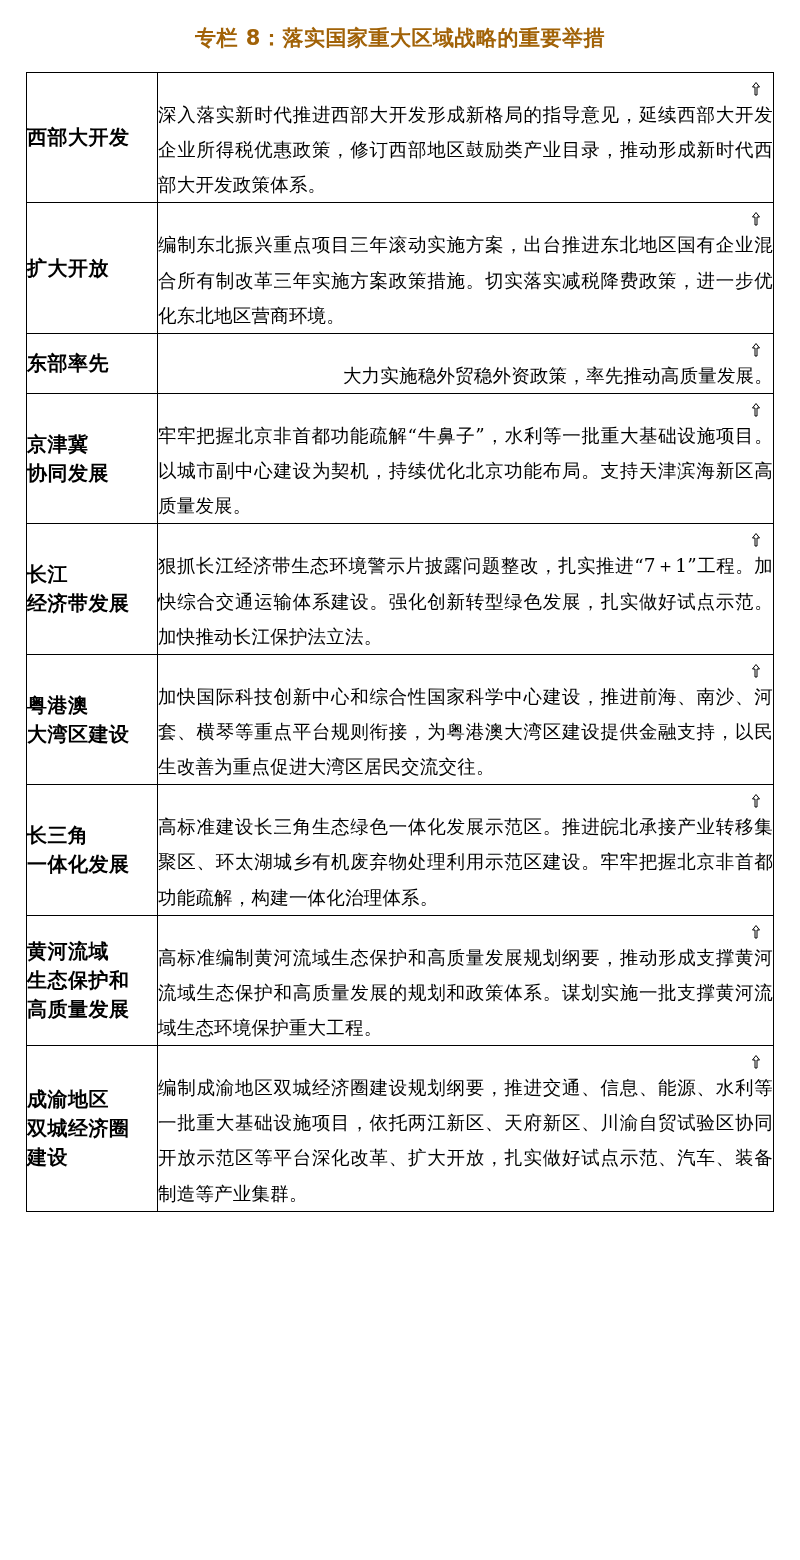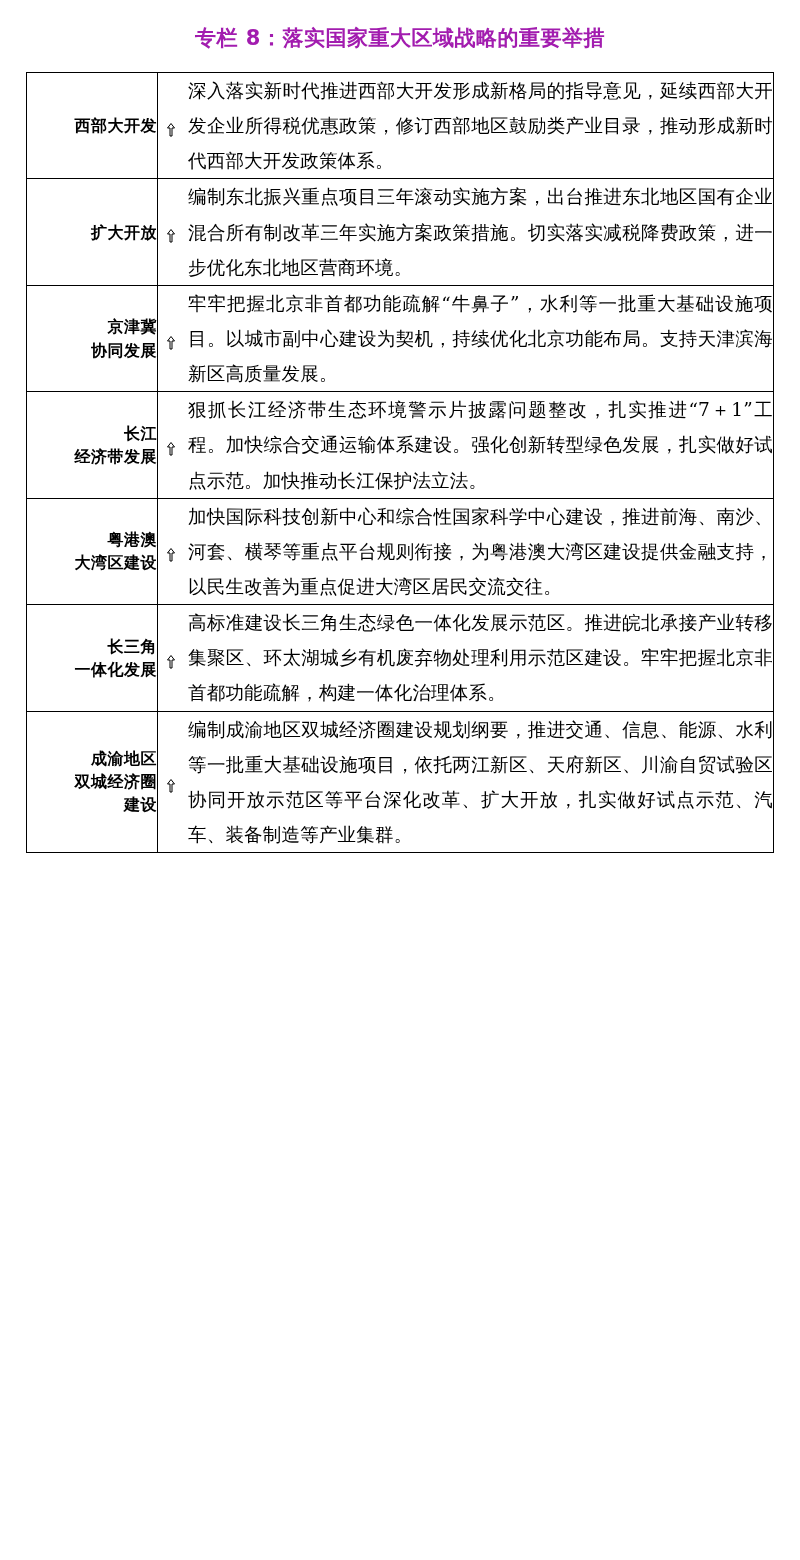--- a/index.html
+++ b/index.html
@@ -17,50 +17,51 @@
     box-sizing: border-box;
     padding: 0;
   }
   .doc-title {
     text-align: center;
     font-family: "DejaVu Sans", "Liberation Sans", sans-serif;
     font-weight: bold;
     font-size: 21px;
     letter-spacing: 0.5px;
     padding: 24px 0 20px 0;
-    color: #a21caf;
+    color: #a16207;
   }
   table.panel {
     border-collapse: collapse;
     width: 748px;
     margin: 0 auto;
     table-layout: fixed;
   }
   table.panel td {
     border: 1px solid #000;
     vertical-align: middle;
     padding: 0;
   }
   td.label-cell {
     width: 130px;
-    text-align: right;
+    text-align: left;
     font-family: "DejaVu Sans", "Liberation Sans", sans-serif;
     font-weight: bold;
-    font-size: 16px;
+    font-size: 20px;
     line-height: 1.45;
     padding: 12px 4px;
     letter-spacing: 0.5px;
   }
   td.body-cell {
     padding: 14px 14px 14px 8px;
     vertical-align: top;
   }
   .row-inner {
     display: flex;
-    align-items: center;
+    align-items: flex-end;
+    flex-direction: column;
   }
   .bullet {
     flex: 0 0 auto;
     width: 30px;
     text-align: center;
     font-size: 15px;
     line-height: 1.9;
     color: #000;
     padding-top: 1px;
     font-family: "DejaVu Sans", "Liberation Sans", sans-serif;
@@ -108,20 +109,33 @@
               <svg width="14" height="16" viewBox="0 0 14 16">
                   <path d="M4 14 L4 6 L1.5 6 L5 1.5 L8.5 6 L6 6 L6 14 Z" fill="none" stroke="#000" stroke-width="1"></path>
                 </svg>
             </span>
             <span class="text">编制东北振兴重点项目三年滚动实施方案，出台推进东北地区国有企业混合所有制改革三年实施方案政策措施。切实落实减税降费政策，进一步优化东北地区营商环境。</span>
           </div>
         </td>
       </tr>
 
 
+      <tr>
+        <td class="label-cell">东部率先</td>
+        <td class="body-cell">
+          <div class="row-inner">
+            <span class="bullet">
+              <svg width="14" height="16" viewBox="0 0 14 16">
+                  <path d="M4 14 L4 6 L1.5 6 L5 1.5 L8.5 6 L6 6 L6 14 Z" fill="none" stroke="#000" stroke-width="1"></path>
+                </svg>
+            </span>
+            <span class="text">大力实施稳外贸稳外资政策，率先推动高质量发展。</span>
+          </div>
+        </td>
+      </tr>
 
       <tr>
         <td class="label-cell">京津冀<br>协同发展</td>
         <td class="body-cell">
           <div class="row-inner">
             <span class="bullet">
               <svg width="14" height="16" viewBox="0 0 14 16">
                   <path d="M4 14 L4 6 L1.5 6 L5 1.5 L8.5 6 L6 6 L6 14 Z" fill="none" stroke="#000" stroke-width="1"></path>
                 </svg>
             </span>
@@ -165,20 +179,33 @@
             <span class="bullet">
               <svg width="14" height="16" viewBox="0 0 14 16">
                   <path d="M4 14 L4 6 L1.5 6 L5 1.5 L8.5 6 L6 6 L6 14 Z" fill="none" stroke="#000" stroke-width="1"></path>
                 </svg>
             </span>
             <span class="text">高标准建设长三角生态绿色一体化发展示范区。推进皖北承接产业转移集聚区、环太湖城乡有机废弃物处理利用示范区建设。牢牢把握北京非首都功能疏解，构建一体化治理体系。</span>
           </div>
         </td>
       </tr>
 
+      <tr>
+        <td class="label-cell">黄河流域<br>生态保护和<br>高质量发展</td>
+        <td class="body-cell">
+          <div class="row-inner">
+            <span class="bullet">
+              <svg width="14" height="16" viewBox="0 0 14 16">
+                  <path d="M4 14 L4 6 L1.5 6 L5 1.5 L8.5 6 L6 6 L6 14 Z" fill="none" stroke="#000" stroke-width="1"></path>
+                </svg>
+            </span>
+            <span class="text">高标准编制黄河流域生态保护和高质量发展规划纲要，推动形成支撑黄河流域生态保护和高质量发展的规划和政策体系。谋划实施一批支撑黄河流域生态环境保护重大工程。</span>
+          </div>
+        </td>
+      </tr>
 
       <tr>
         <td class="label-cell">成渝地区<br>双城经济圈<br>建设</td>
         <td class="body-cell">
           <div class="row-inner">
             <span class="bullet">
               <svg width="14" height="16" viewBox="0 0 14 16">
                   <path d="M4 14 L4 6 L1.5 6 L5 1.5 L8.5 6 L6 6 L6 14 Z" fill="none" stroke="#000" stroke-width="1"></path>
                 </svg>
             </span>

